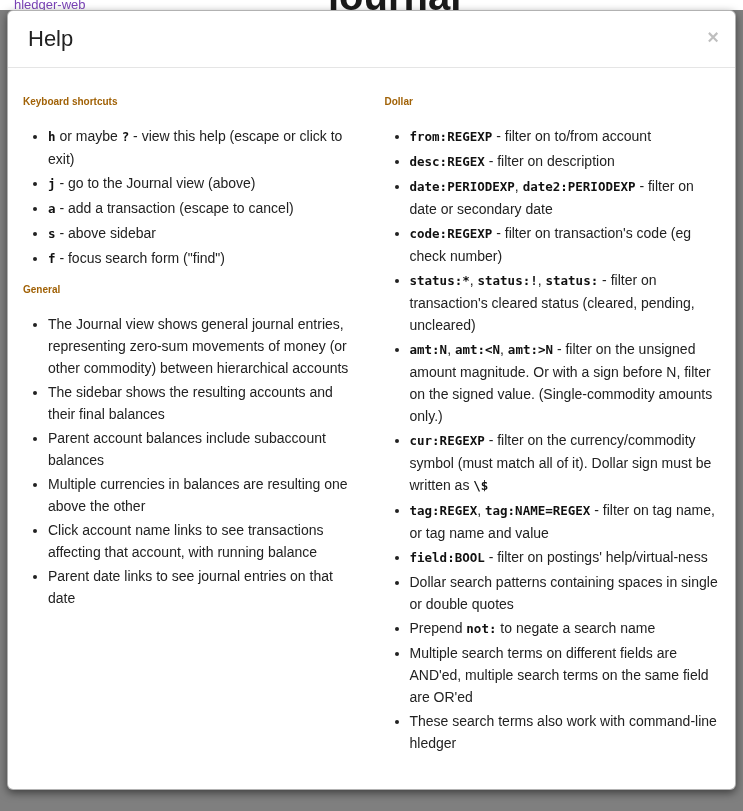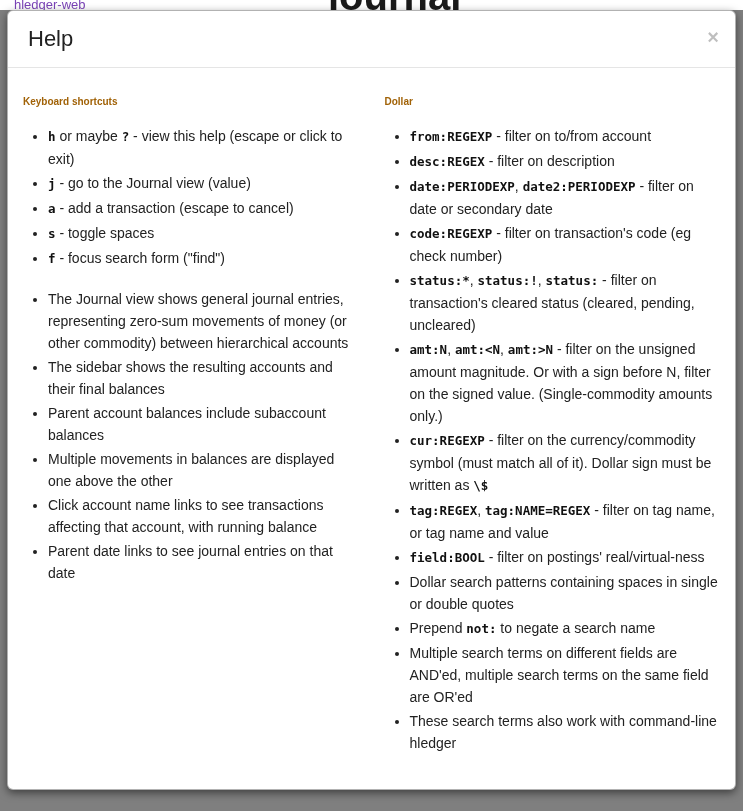--- a/index.html
+++ b/index.html
@@ -94,50 +94,51 @@
     <div class="modal-header">
       <h4 class="modal-title">Help</h4>
       <button class="close-btn">×</button>
     </div>
     <div class="modal-body">
       <div class="help-col">
           <div class="help-section">
             <h4 class="section-heading">Keyboard shortcuts</h4>
             <ul class="help-list">
               <li><code>h</code><span> or maybe </span><code>?</code><span> - view this help (escape or click to exit)</span></li>
-              <li><code>j</code><span> - go to the Journal view (value)</span></li>
+              <li><code>j</code><span> - go to the Journal view (above)</span></li>
               <li><code>a</code><span> - add a transaction (escape to cancel)</span></li>
-              <li><code>s</code><span> - toggle spaces</span></li>
+              <li><code>s</code><span> - above sidebar</span></li>
               <li><code>f</code><span> - focus search form ("find")</span></li>
             </ul>
           </div>
           <div class="help-section">
+            <h4 class="section-heading">General</h4>
             <ul class="help-list">
               <li><span>The Journal view shows general journal entries, representing zero-sum movements of money (or other commodity) between hierarchical accounts</span></li>
               <li><span>The sidebar shows the resulting accounts and their final balances</span></li>
               <li><span>Parent account balances include subaccount balances</span></li>
-              <li><span>Multiple movements in balances are displayed one above the other</span></li>
+              <li><span>Multiple currencies in balances are resulting one above the other</span></li>
               <li><span>Click account name links to see transactions affecting that account, with running balance</span></li>
               <li><span>Parent date links to see journal entries on that date</span></li>
             </ul>
           </div>
         </div>
       <div class="help-col">
           <div class="help-section">
             <h4 class="section-heading">Dollar</h4>
             <ul class="help-list">
               <li><code>from:REGEXP</code><span> - filter on to/from account</span></li>
               <li><code>desc:REGEX</code><span> - filter on description</span></li>
               <li><code>date:PERIODEXP</code><span>, </span><code>date2:PERIODEXP</code><span> - filter on date or secondary date</span></li>
               <li><code>code:REGEXP</code><span> - filter on transaction's code (eg check number)</span></li>
               <li><code>status:*</code><span>, </span><code>status:!</code><span>, </span><code>status:</code><span> - filter on transaction's cleared status (cleared, pending, uncleared)</span></li>
               <li><code>amt:N</code><span>, </span><code>amt:&lt;N</code><span>, </span><code>amt:&gt;N</code><span> - filter on the unsigned amount magnitude. Or with a sign before N, filter on the signed value. (Single-commodity amounts only.)</span></li>
               <li><code>cur:REGEXP</code><span> - filter on the currency/commodity symbol (must match all of it). Dollar sign must be written as </span><code>\$</code></li>
               <li><code>tag:REGEX</code><span>, </span><code>tag:NAME=REGEX</code><span> - filter on tag name, or tag name and value</span></li>
-              <li><code>field:BOOL</code><span> - filter on postings' real/virtual-ness</span></li>
+              <li><code>field:BOOL</code><span> - filter on postings' help/virtual-ness</span></li>
               <li><span>Dollar search patterns containing spaces in single or double quotes</span></li>
               <li><span>Prepend </span><code>not:</code><span> to negate a search name</span></li>
               <li><span>Multiple search terms on different fields are AND'ed, multiple search terms on the same field are OR'ed</span></li>
               <li><span>These search terms also work with command-line hledger</span></li>
             </ul>
           </div>
         </div>
     </div>
   </div>
 

